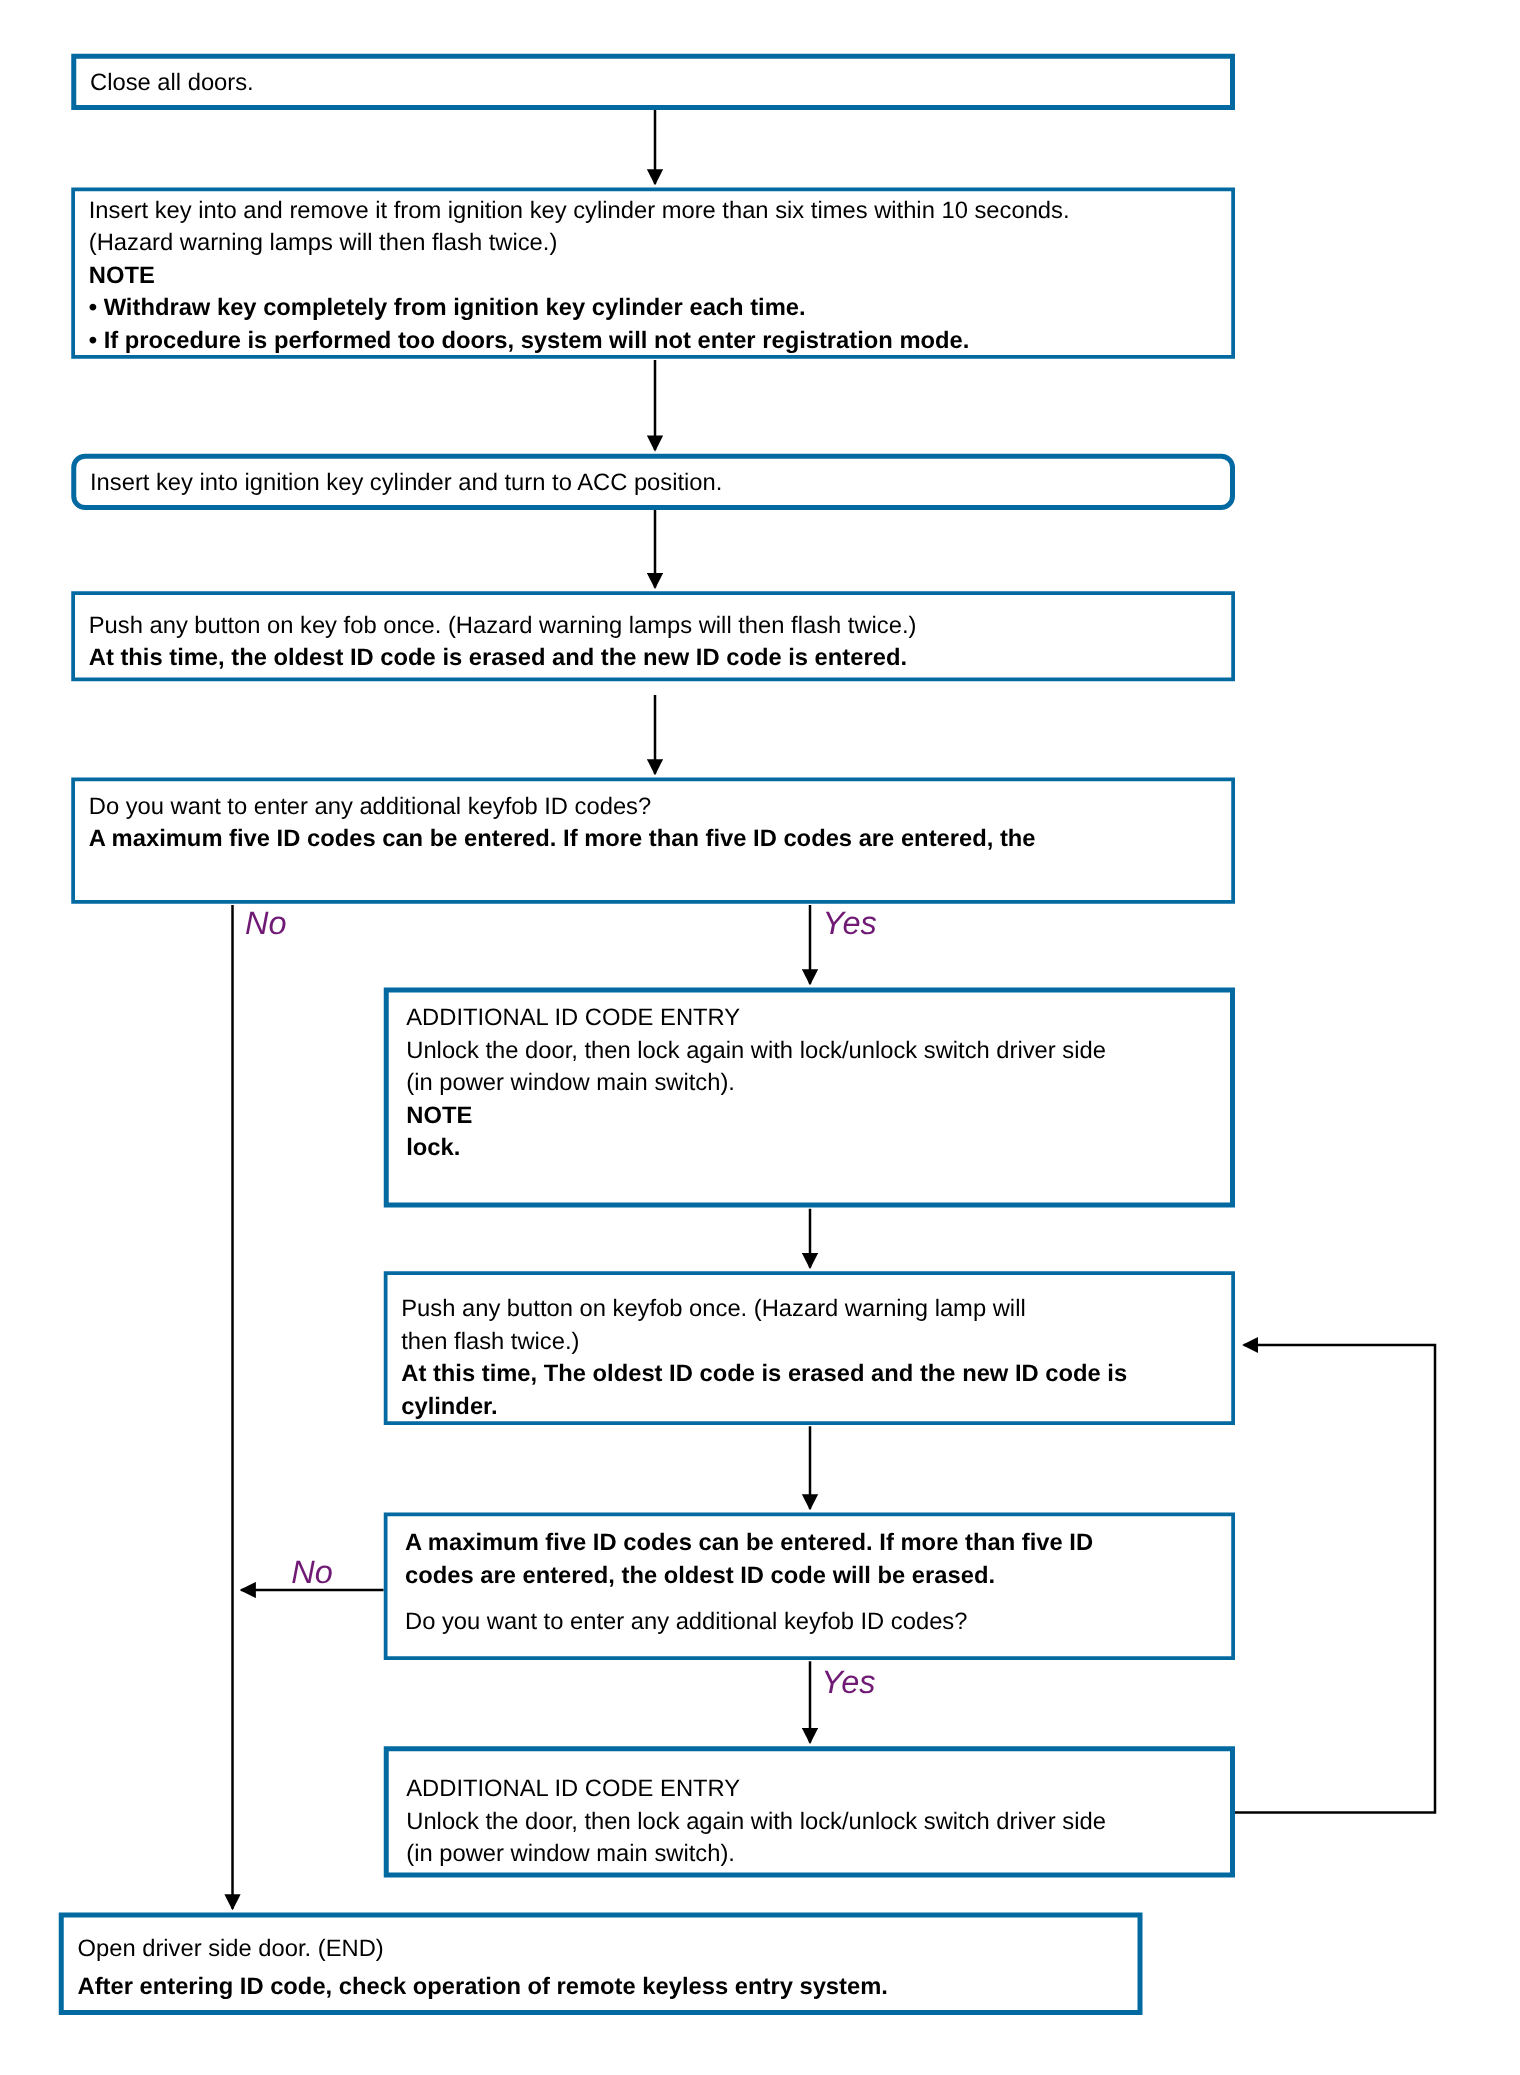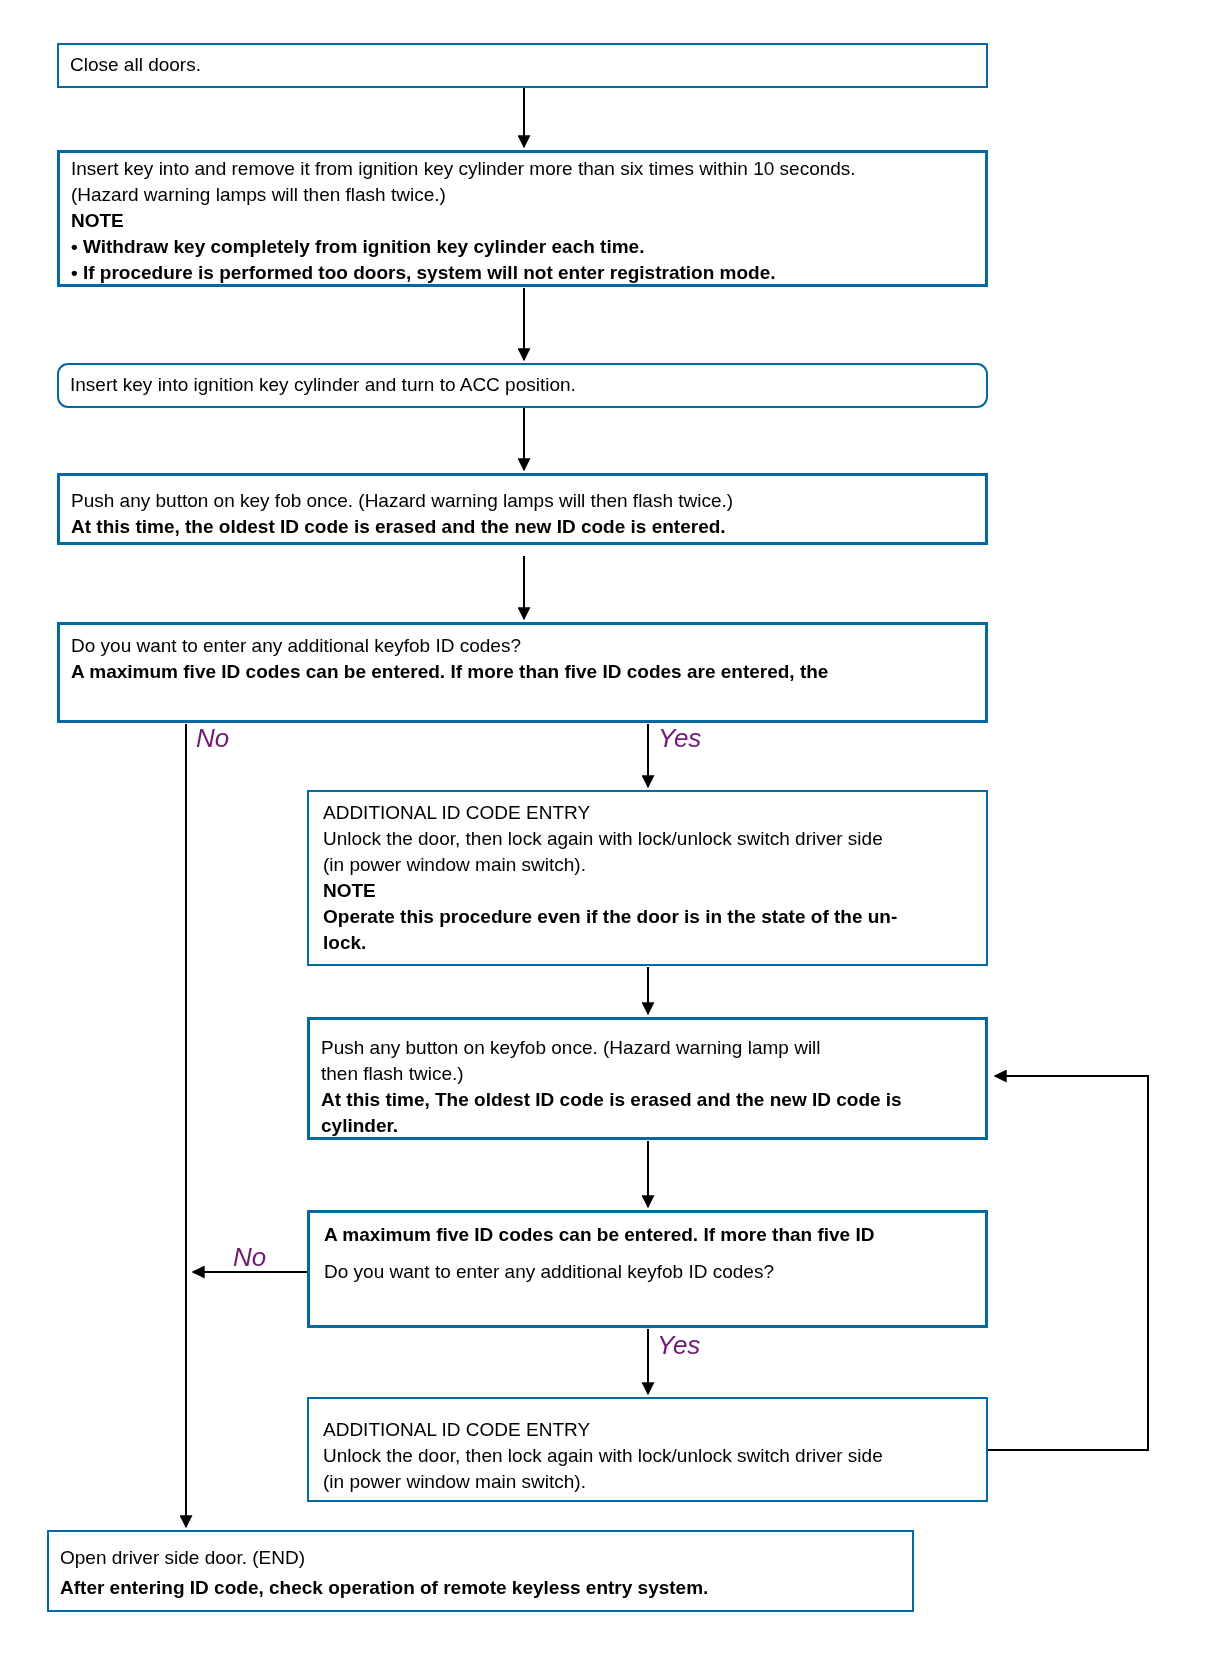--- a/index.html
+++ b/index.html
@@ -19,21 +19,21 @@
     position: absolute;
     left: 0;
     top: 0;
     width: 1216px;
     height: 1660px;
   }
   .box {
     position: absolute;
     box-sizing: border-box;
     background: #ffffff;
-    border: 2px solid #0369a1;
+    border: 4px solid #0369a1;
     font-size: 19px;
     line-height: 26px;
     padding: 7px 11px 0 11px;
     overflow: hidden;
   }
   .box.thick { border-width: 3px; }
   .box .line { white-space: normal; }
   .box .line.bold { font-weight: bold; }
   .box .line.gap { margin-top: 11px; }
   .box .line.gap-sm { margin-top: 4px; }
@@ -107,31 +107,31 @@
     </div>
   <div id="box5" class="box thick">
       <div class="line">Do you want to enter any additional keyfob ID codes?</div>
       <div class="line bold">A  maximum five ID codes can be entered. If more than five ID codes are entered, the</div>
     </div>
   <div id="box6" class="box">
       <div class="line">ADDITIONAL ID CODE ENTRY</div>
       <div class="line">Unlock the door, then lock again with lock/unlock switch driver side</div>
       <div class="line">(in power window main switch).</div>
       <div class="line bold">NOTE</div>
-      <div class="line bold">Operate this procedure even if the door is in the state of the un-</div>
       <div class="line bold">lock.</div>
     </div>
   <div id="box7" class="box thick">
       <div class="line">Push any button on keyfob once. (Hazard warning lamp will</div>
       <div class="line">then flash twice.)</div>
       <div class="line bold">At this time, The oldest ID code is erased and the new ID code is</div>
       <div class="line bold">cylinder.</div>
     </div>
   <div id="box8" class="box thick">
       <div class="line bold">A  maximum five ID codes can be entered. If more than five ID</div>
+      <div class="line bold">codes are entered, the oldest ID code will be erased.</div>
       <div class="line gap">Do you want to enter any additional keyfob ID codes?</div>
     </div>
   <div id="box9" class="box">
       <div class="line">ADDITIONAL ID CODE ENTRY</div>
       <div class="line">Unlock the door, then lock again with lock/unlock switch driver side</div>
       <div class="line">(in power window main switch).</div>
     </div>
   <div id="box10" class="box">
       <div class="line">Open driver side door. (END)</div>
       <div class="line bold gap-sm">After entering ID code, check operation of remote keyless entry system.</div>

